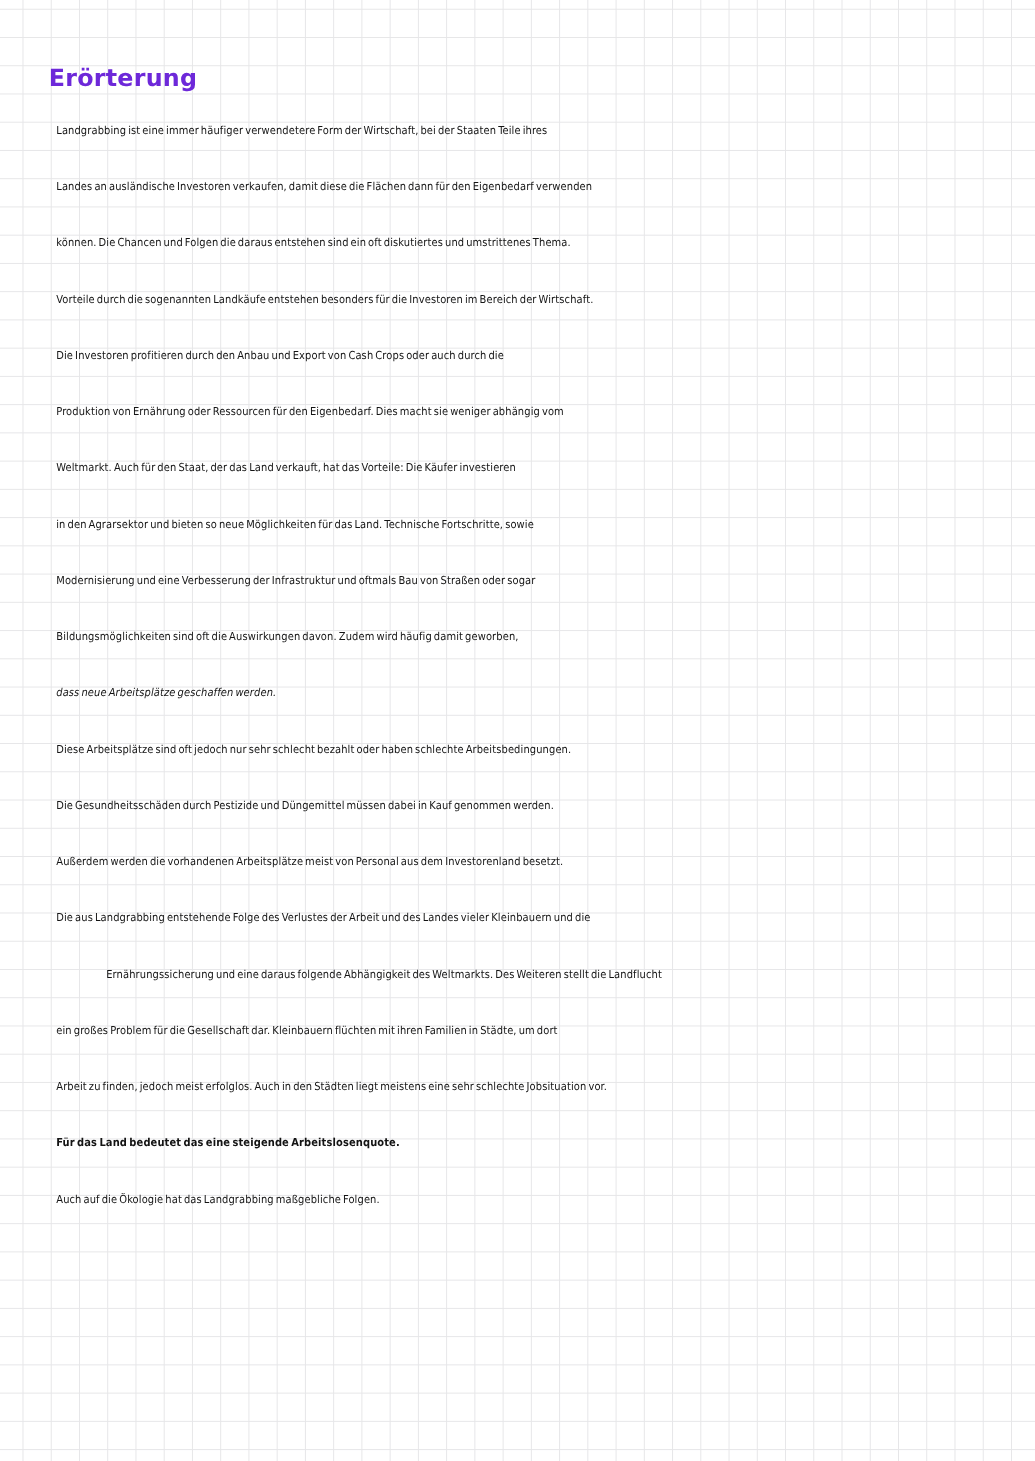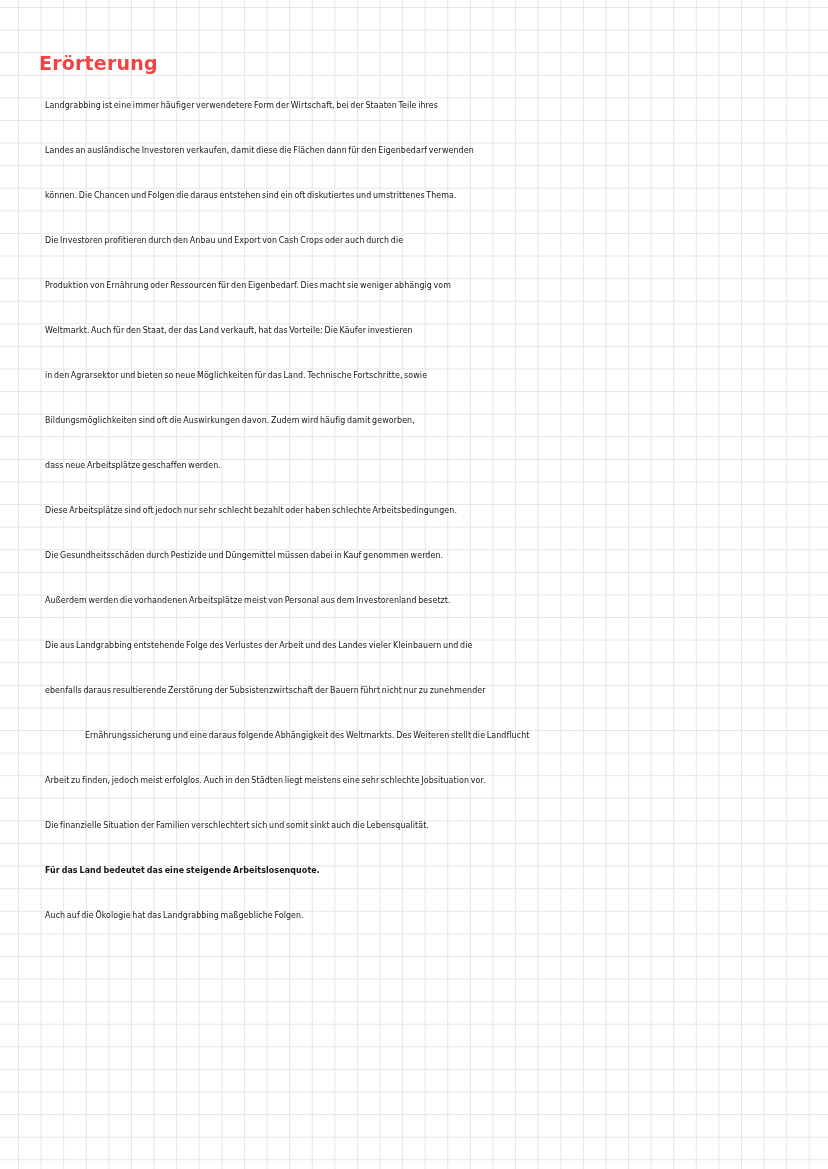--- a/index.html
+++ b/index.html
@@ -27,21 +27,21 @@
       height: 1169px;
     }
     .title {
       position: absolute;
       left: 39px;
       top: 36px;
       font-family: "DejaVu Sans", sans-serif;
       font-size: 19px;
       font-weight: bold;
       letter-spacing: 0.2px;
-      color: #ef4444;
+      color: #6d28d9;
       line-height: 28px;
     }
     .lines {
       position: absolute;
       left: 41px;
       top: 86px;
       width: 780px;
       margin: 4px;
       padding: 0;
       list-style: none;
@@ -61,30 +61,31 @@
 </head>
 <body>
 
 <div class="page">
   <h1 class="title">Erörterung</h1>
 
   <ul class="lines">
     <li class="line" style="word-spacing: -1px; font-size: 8.8px;">Landgrabbing ist eine immer häufiger verwendetere Form der Wirtschaft, bei der Staaten Teile ihres</li>
     <li class="line" style="word-spacing: -1px; font-size: 8.8px;">Landes an ausländische Investoren verkaufen, damit diese die Flächen dann für den Eigenbedarf verwenden</li>
     <li class="line" style="word-spacing: -1px; font-size: 8.8px;">können. Die Chancen und Folgen die daraus entstehen sind ein oft diskutiertes und umstrittenes Thema.</li>
+    <li class="line" style="word-spacing: -1px; font-size: 8.8px;">Vorteile durch die sogenannten Landkäufe entstehen besonders für die Investoren im Bereich der Wirtschaft.</li>
     <li class="line" style="word-spacing: -1px; font-size: 8.8px;">Die Investoren profitieren durch den Anbau und Export von Cash Crops oder auch durch die</li>
     <li class="line" style="word-spacing: -1px; font-size: 8.8px;">Produktion von Ernährung oder Ressourcen für den Eigenbedarf. Dies macht sie weniger abhängig vom</li>
     <li class="line" style="word-spacing: -1px; font-size: 8.8px;">Weltmarkt. Auch für den Staat, der das Land verkauft, hat das Vorteile: Die Käufer investieren</li>
     <li class="line" style="word-spacing: -1px; font-size: 8.8px;">in den Agrarsektor und bieten so neue Möglichkeiten für das Land. Technische Fortschritte, sowie</li>
+    <li class="line" style="word-spacing: -1px; font-size: 8.8px;">Modernisierung und eine Verbesserung der Infrastruktur und oftmals Bau von Straßen oder sogar</li>
     <li class="line" style="word-spacing: -1px; font-size: 8.8px;">Bildungsmöglichkeiten sind oft die Auswirkungen davon. Zudem wird häufig damit geworben,</li>
-    <li class="line" style="word-spacing: -1px; font-size: 8.8px;">dass neue Arbeitsplätze geschaffen werden.</li>
+    <li class="line" style="word-spacing: -1px; font-size: 8.8px; font-style: italic;">dass neue Arbeitsplätze geschaffen werden.</li>
     <li class="line" style="word-spacing: -1px; font-size: 8.8px;">Diese Arbeitsplätze sind oft jedoch nur sehr schlecht bezahlt oder haben schlechte Arbeitsbedingungen.</li>
     <li class="line" style="word-spacing: -1px; font-size: 8.8px;">Die Gesundheitsschäden durch Pestizide und Düngemittel müssen dabei in Kauf genommen werden.</li>
     <li class="line" style="word-spacing: -1px; font-size: 8.8px;">Außerdem werden die vorhandenen Arbeitsplätze meist von Personal aus dem Investorenland besetzt.</li>
     <li class="line" style="word-spacing: -1px; font-size: 8.8px;">Die aus Landgrabbing entstehende Folge des Verlustes der Arbeit und des Landes vieler Kleinbauern und die</li>
-    <li class="line" style="word-spacing: -1px; font-size: 8.8px;">ebenfalls daraus resultierende Zerstörung der Subsistenzwirtschaft der Bauern führt nicht nur zu zunehmender</li>
     <li class="line" style="word-spacing: -1px; font-size: 8.8px; padding-left: 40px;">Ernährungssicherung und eine daraus folgende Abhängigkeit des Weltmarkts. Des Weiteren stellt die Landflucht</li>
+    <li class="line" style="word-spacing: -1px; font-size: 8.8px;">ein großes Problem für die Gesellschaft dar. Kleinbauern flüchten mit ihren Familien in Städte, um dort</li>
     <li class="line" style="word-spacing: -1px; font-size: 8.8px;">Arbeit zu finden, jedoch meist erfolglos. Auch in den Städten liegt meistens eine sehr schlechte Jobsituation vor.</li>
-    <li class="line" style="word-spacing: -1px; font-size: 8.8px;">Die finanzielle Situation der Familien verschlechtert sich und somit sinkt auch die Lebensqualität.</li>
     <li class="line" style="word-spacing: -1px; font-size: 8.8px; font-weight: bold;">Für das Land bedeutet das eine steigende Arbeitslosenquote.</li>
     <li class="line" style="word-spacing: -1px; font-size: 8.8px;">Auch auf die Ökologie hat das Landgrabbing maßgebliche Folgen.</li>
   </ul>
 </div>
 
 </body></html>

